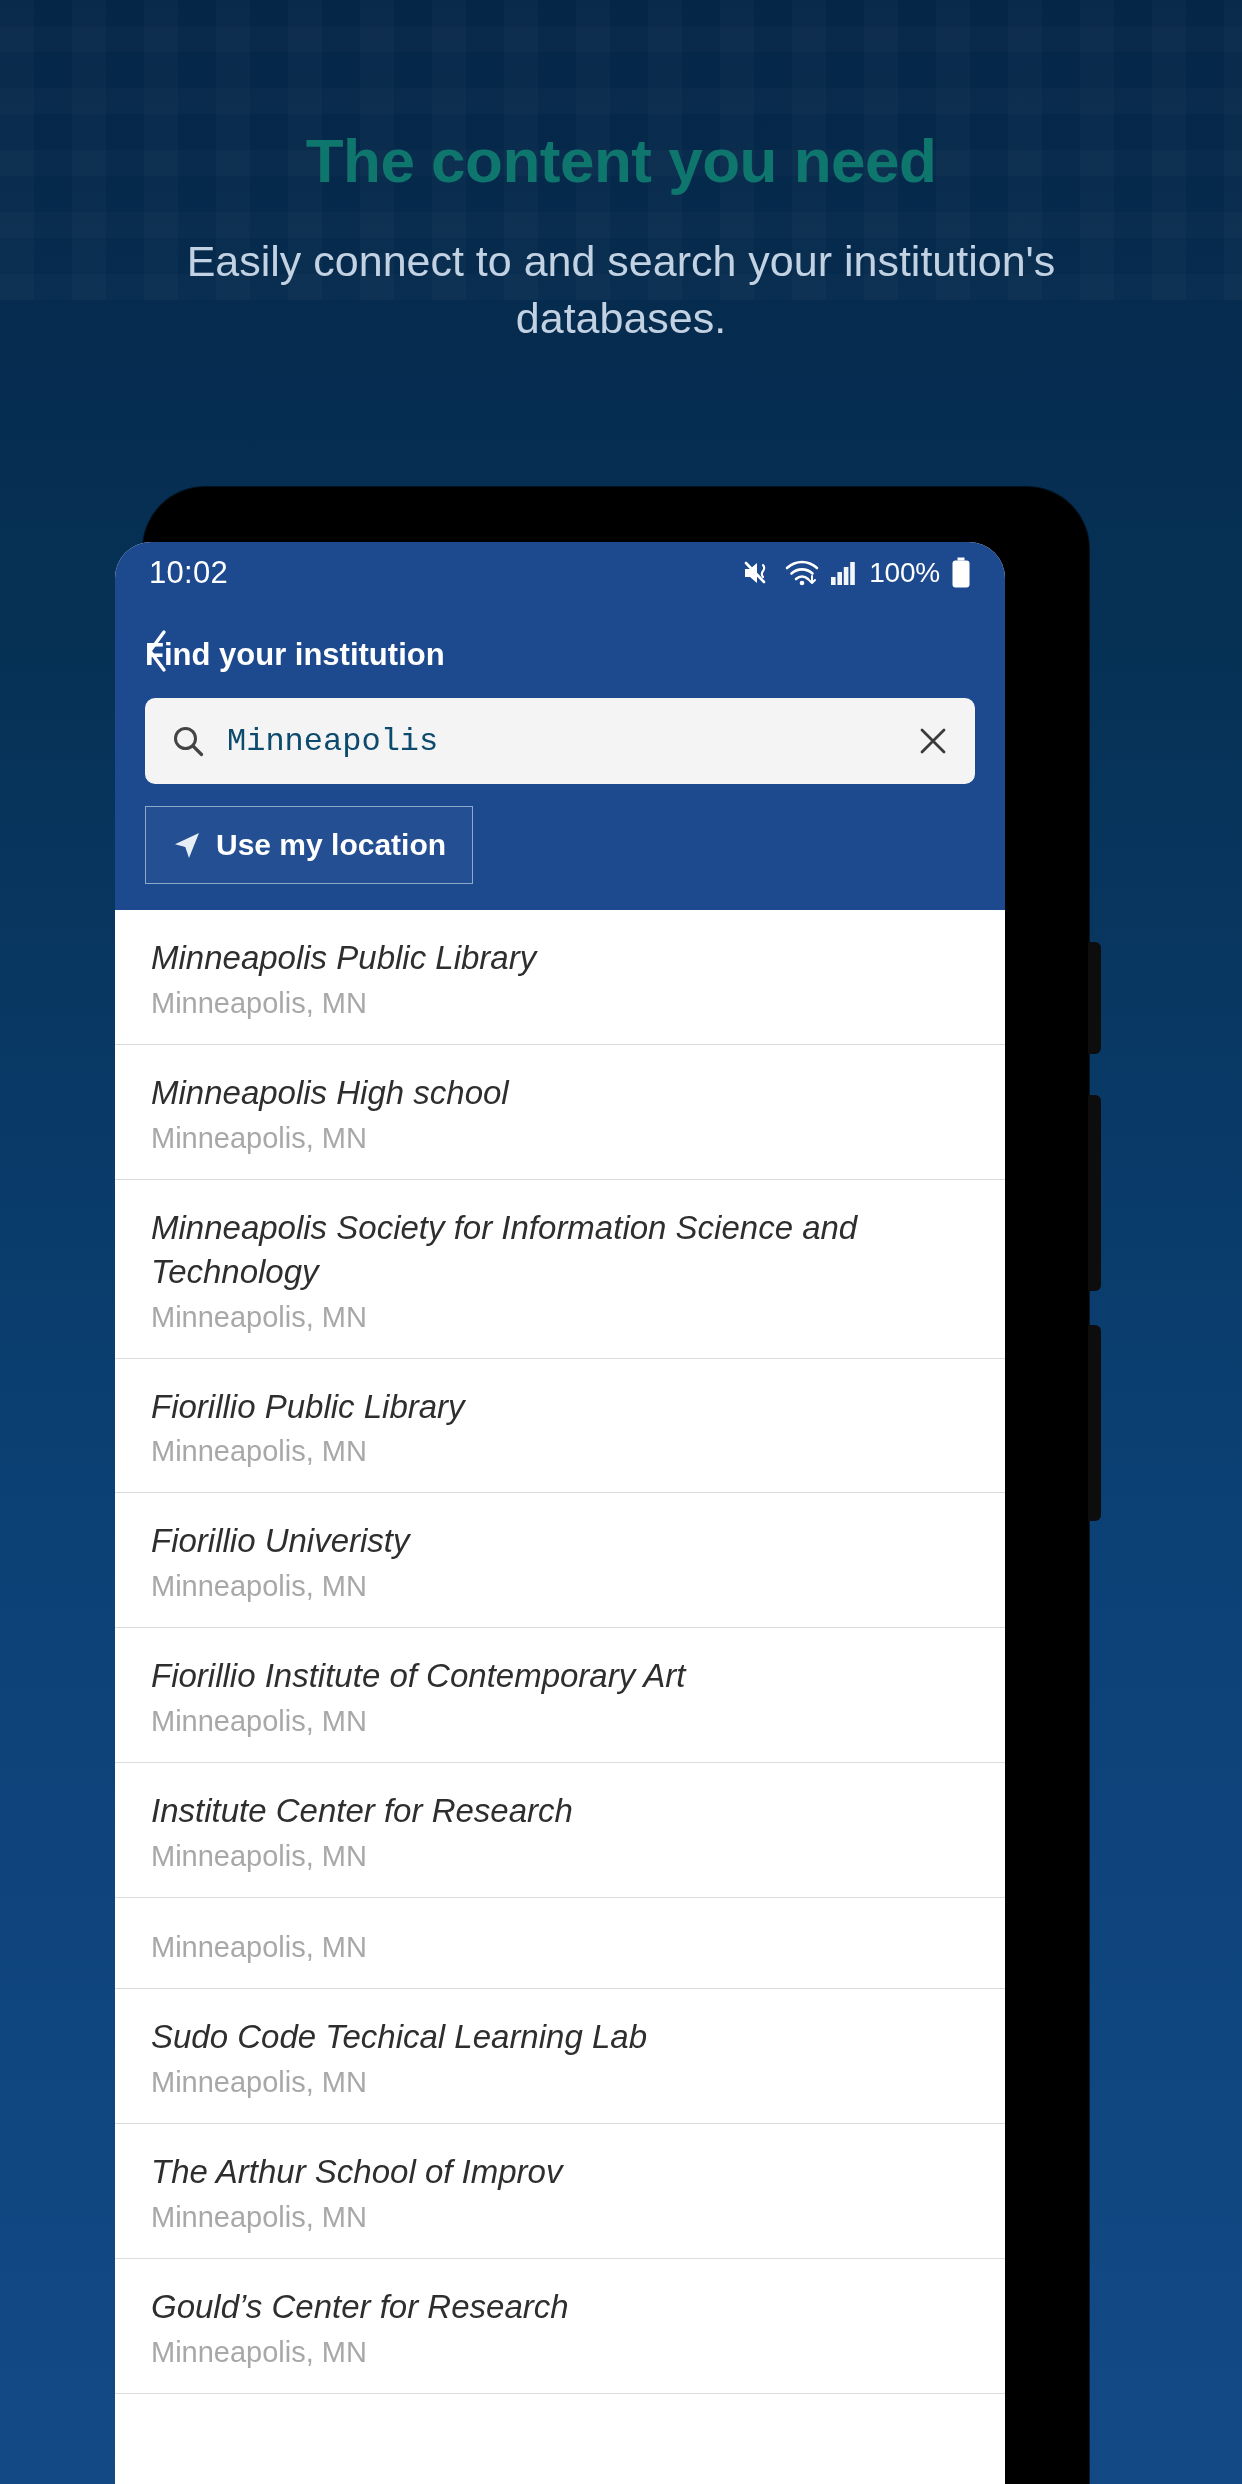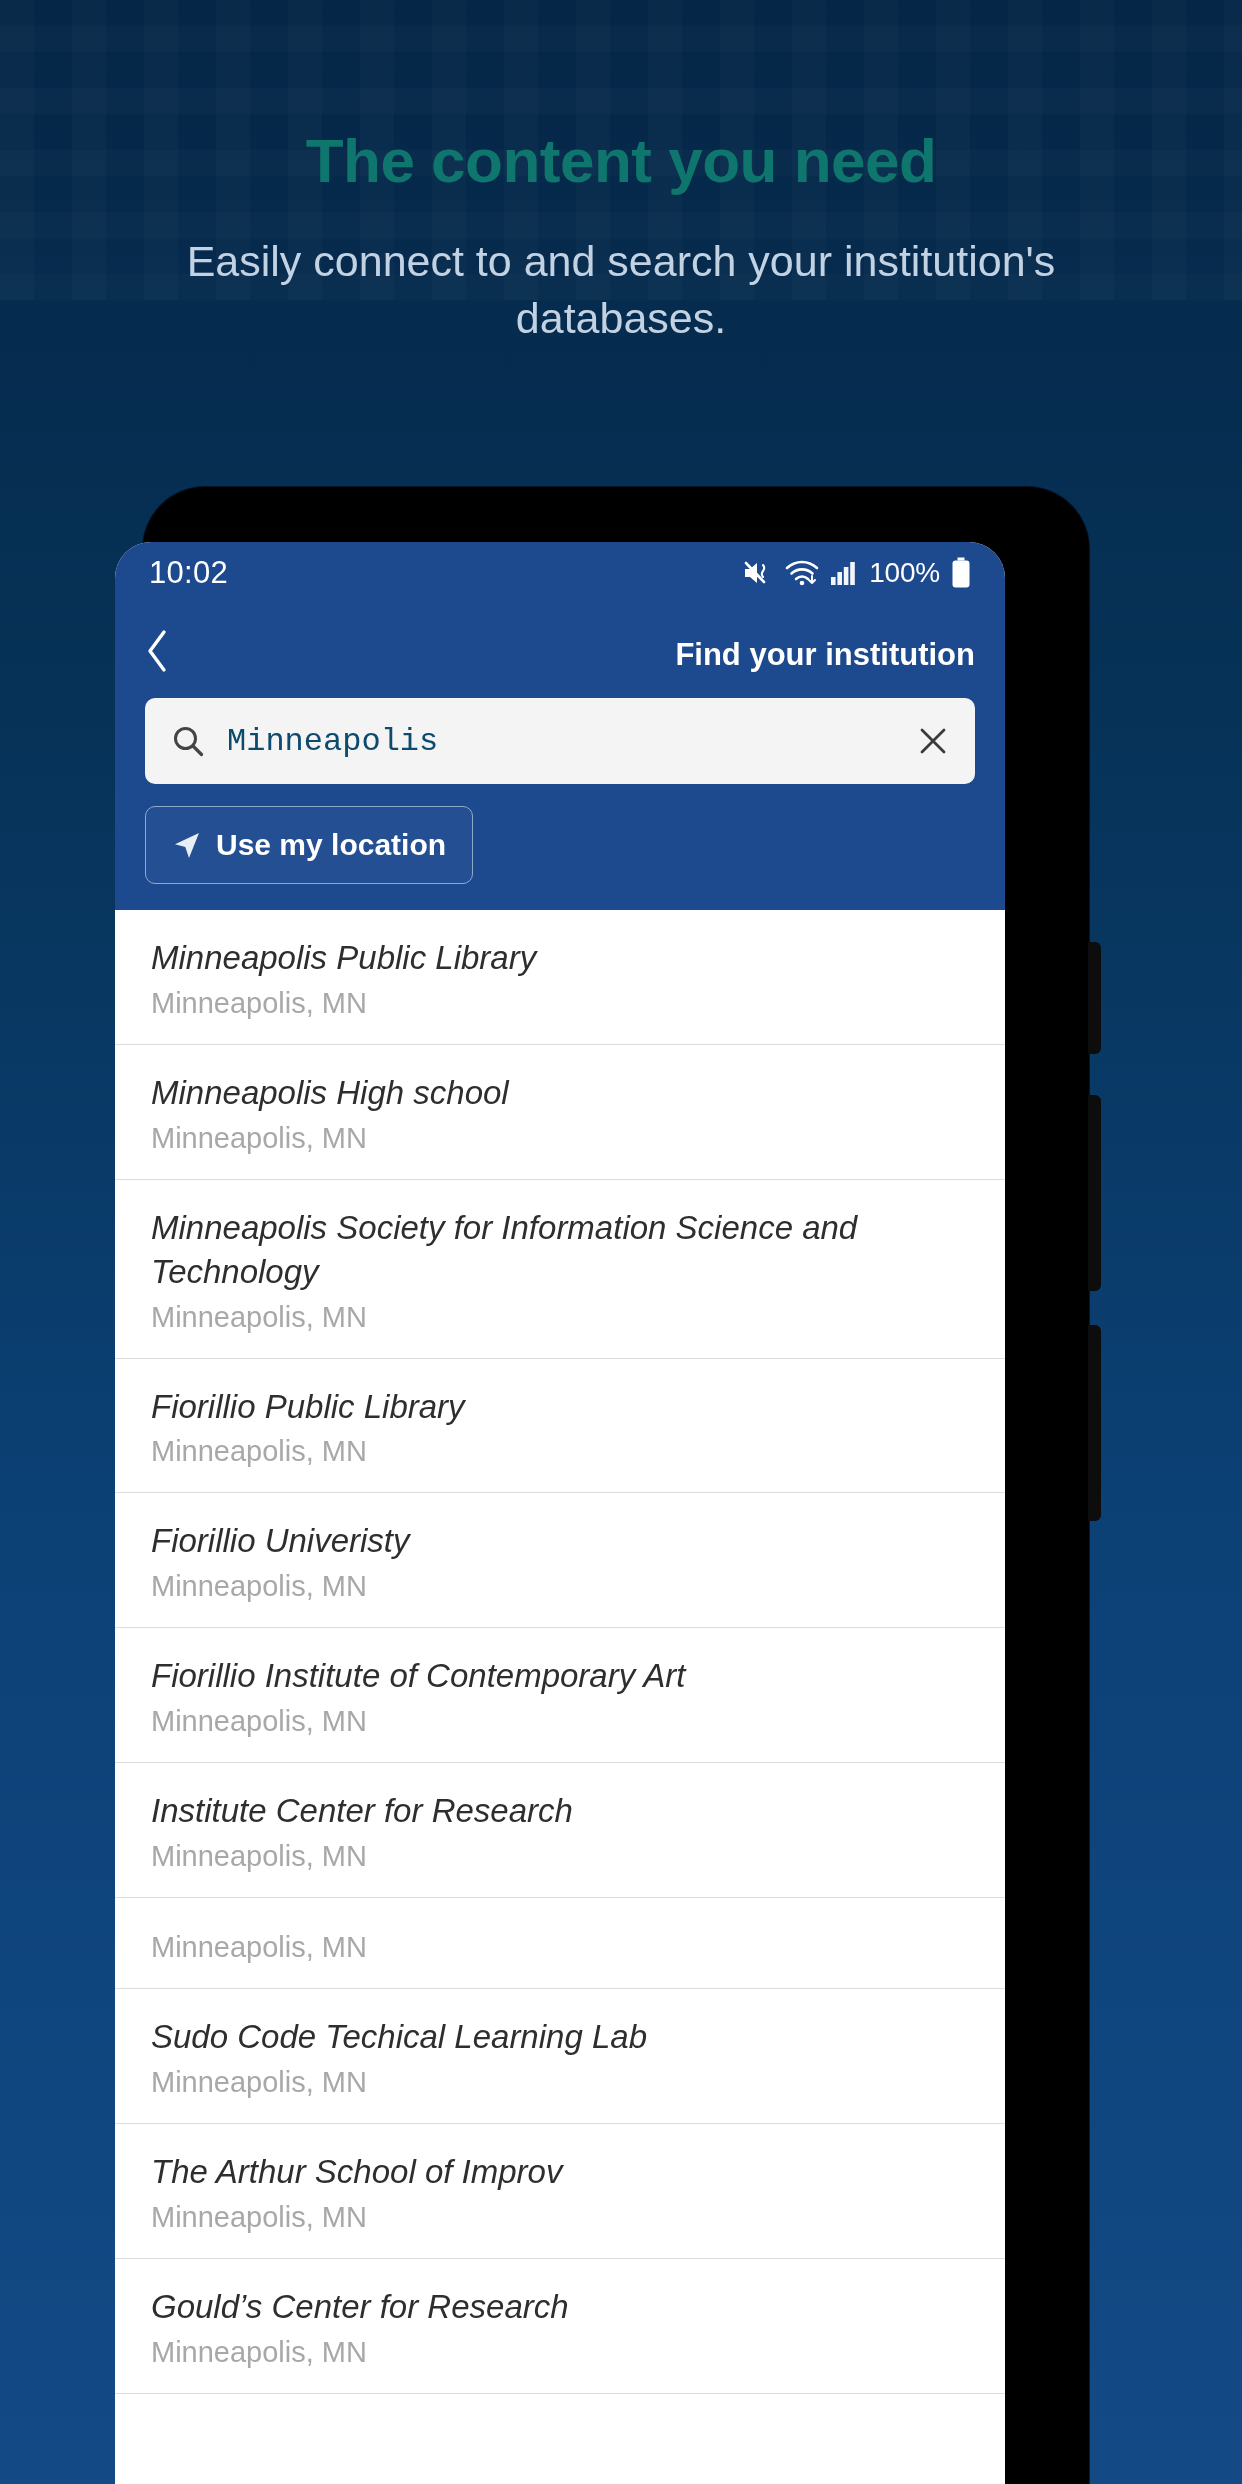--- a/index.html
+++ b/index.html
@@ -78,39 +78,39 @@
     background:#1d4a8f;
     padding:14px 30px 0 30px;
     position:relative;
   }
   .appbar-row { height:66px; display:flex; align-items:center; position:relative; }
   .back {
     width:46px; height:52px; display:flex; align-items:center; justify-content:flex-start;
     cursor:pointer;
   }
   .appbar-title {
-    position:absolute; left:0; right:0; text-align:right;
+    position:absolute; left:0; right:0; text-align:left;
     font-size:31px; font-weight:bold; color:#fff;margin-top:8px;
   }
 
   
   .searchwrap { padding:14px 0 0 0; }
   .searchbox {
     background:#f4f4f4; border-radius:10px;
     height:86px; display:flex; align-items:center;
     padding:0 26px;
   }
   .searchbox .q { flex:1; font-size:32px; color:#0c4a6e; padding-left:22px;font-family:Liberation Mono, monospace; }
   .clear { cursor:pointer; display:flex; }
 
   
   .locwrap { padding:22px 0 26px 0; }
   .locbtn {
     display:inline-flex; align-items:center; gap:14px;
-    border:1.5px solid #8fa9c9; border-radius:10px;
+    border:1.5px solid #8fa9c9; border-radius:0;
     padding:21px 26px;
     background:rgba(255,255,255,.03);
     color:#fff; font-size:30px; font-weight:bold;
     cursor:pointer;
   }
 
   
   .results { background:#fff; }
   .result {
     padding:26px 36px 24px 36px;

